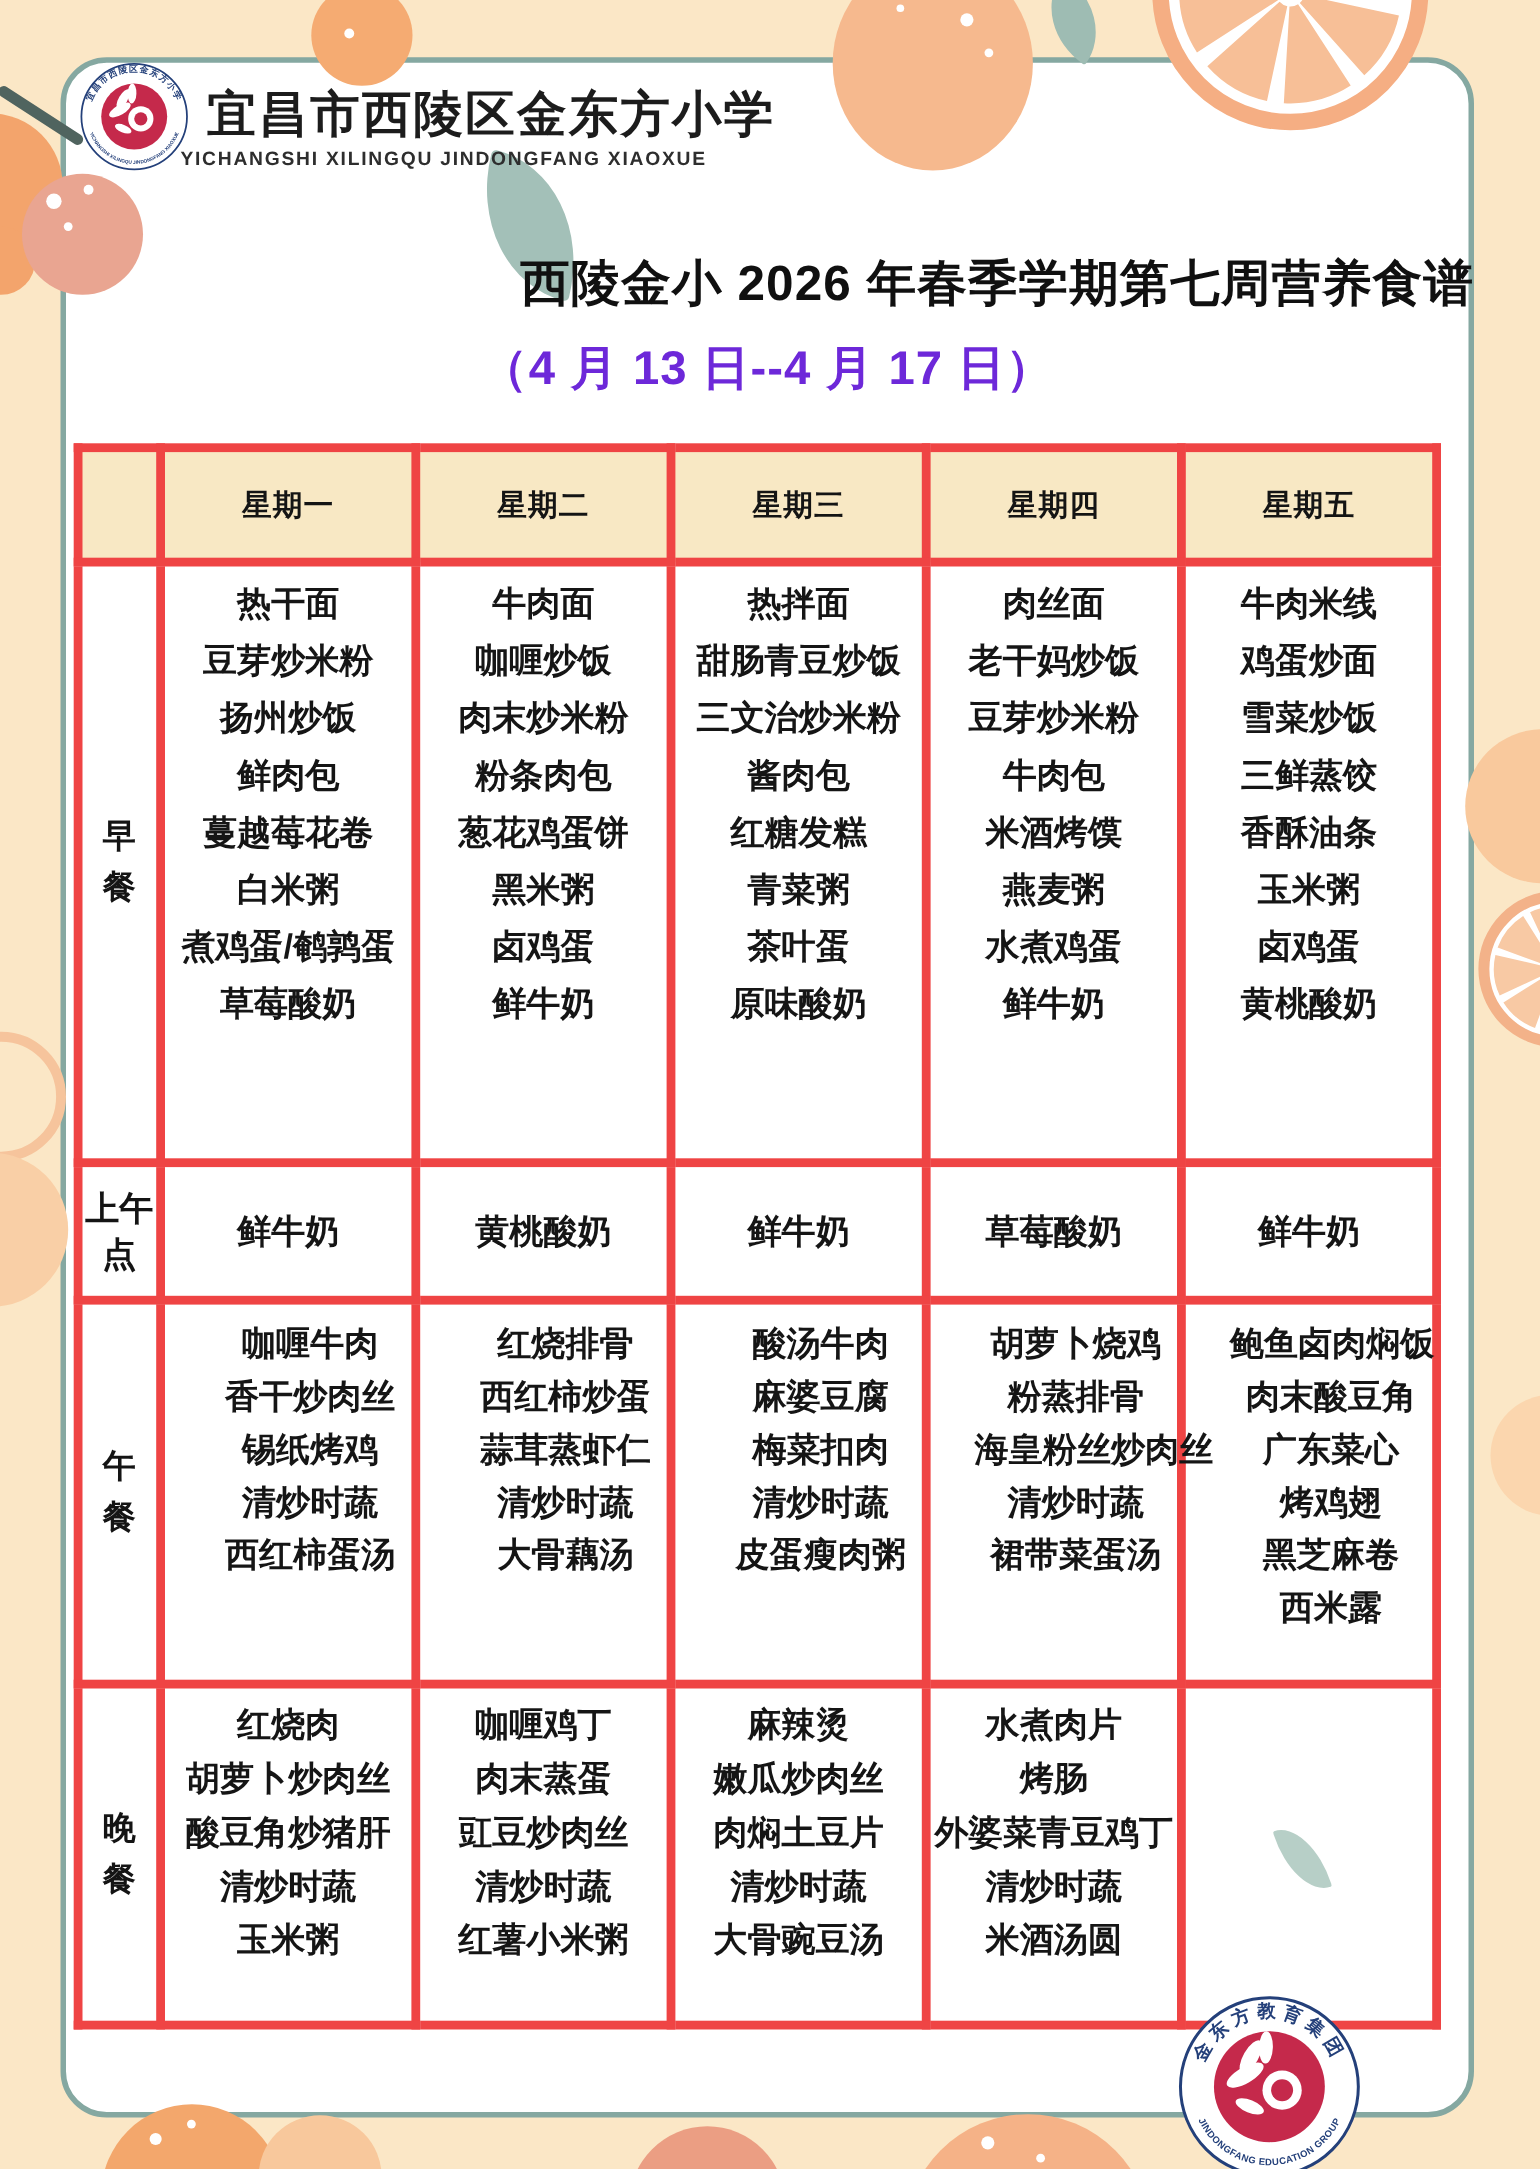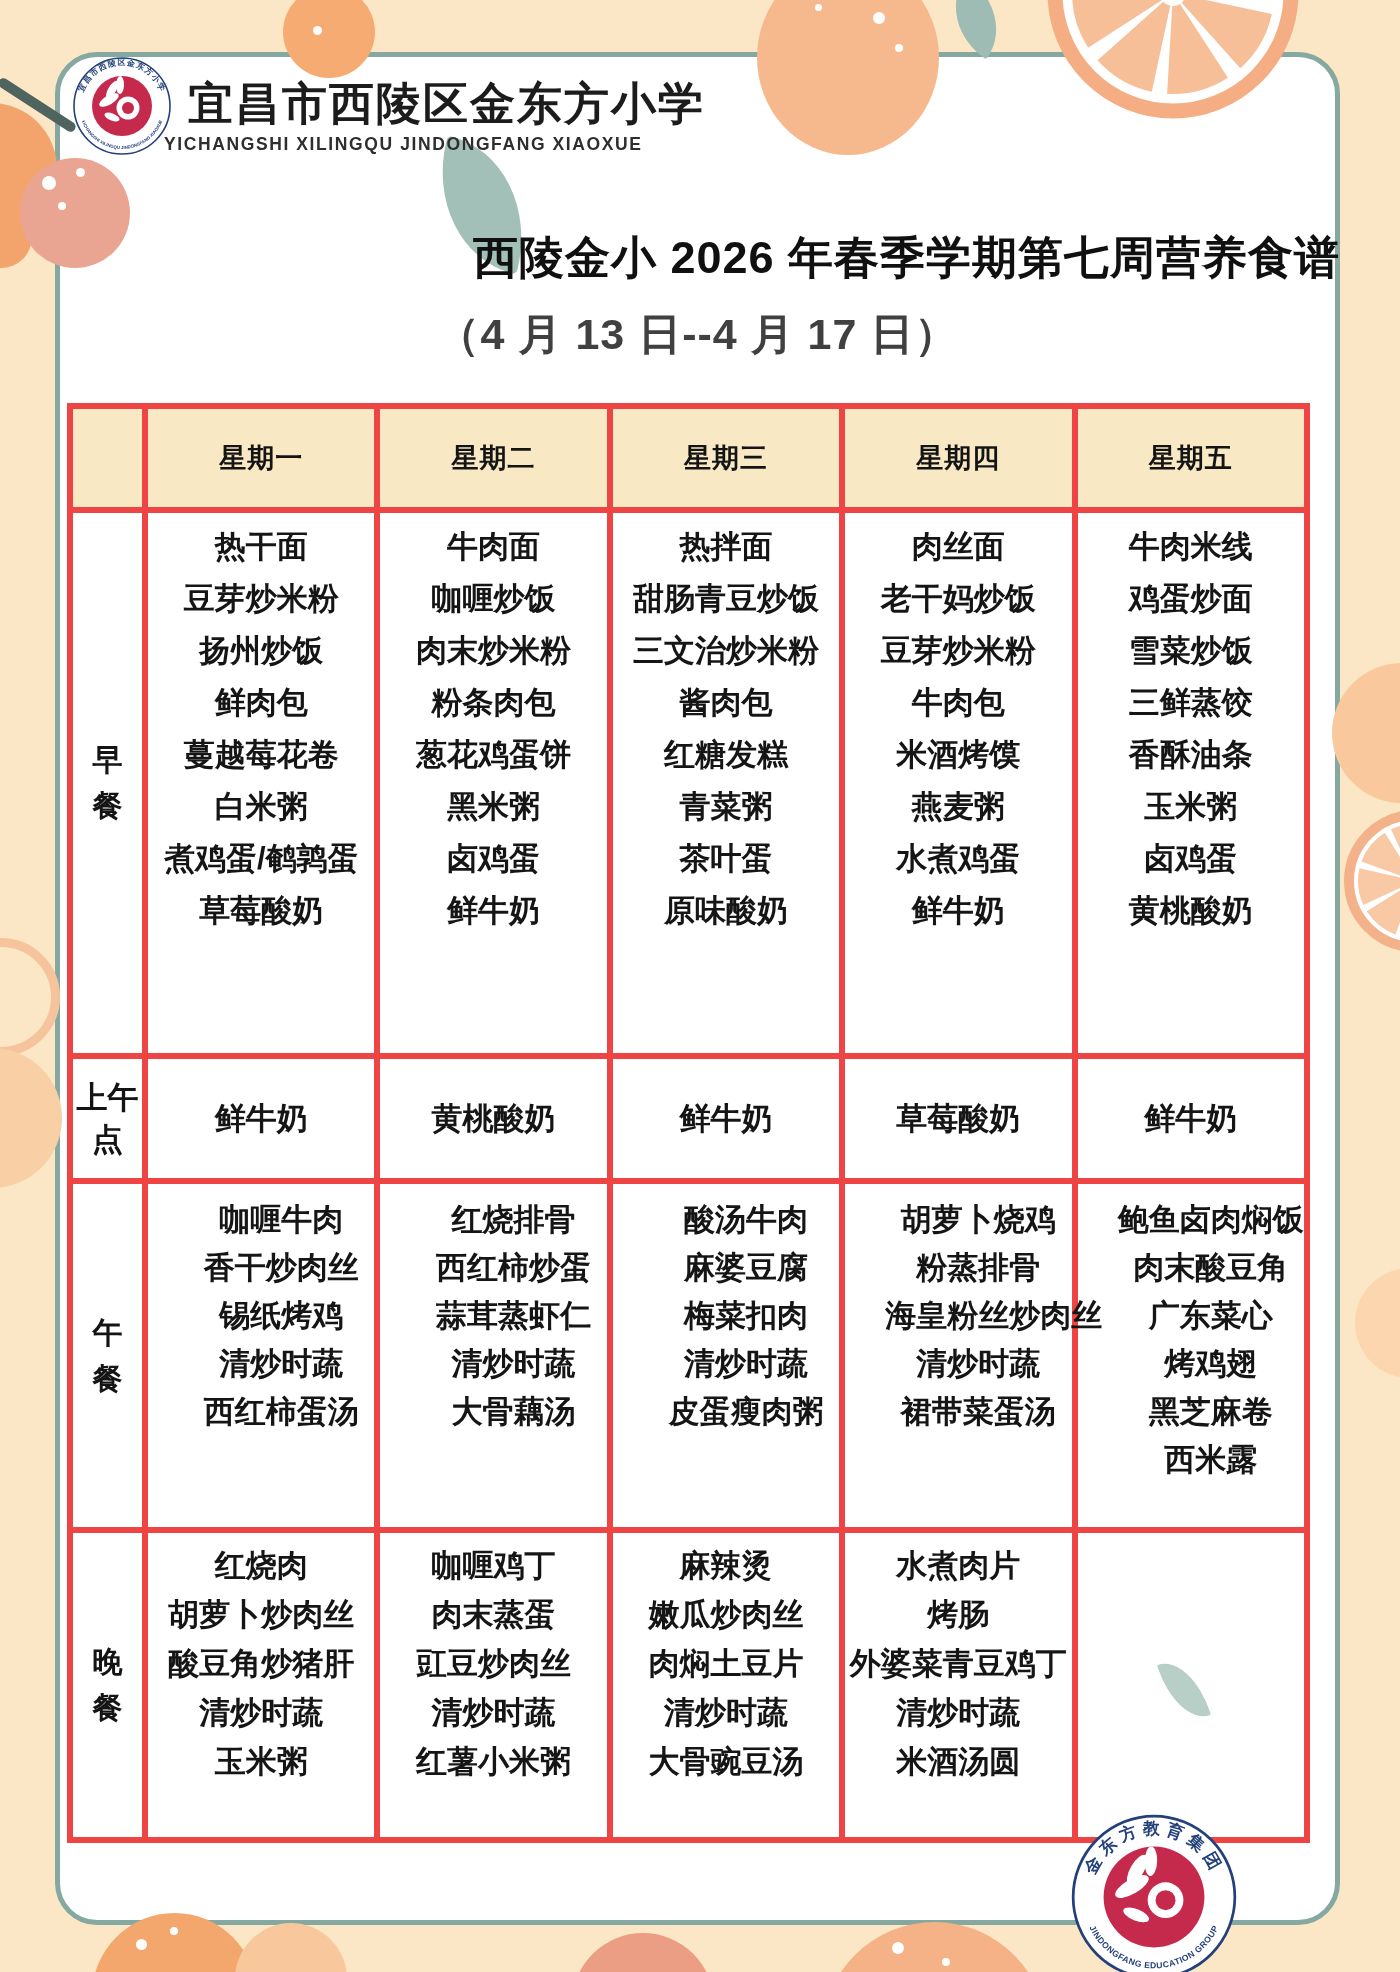--- a/index.html
+++ b/index.html
@@ -24,26 +24,26 @@
     position:absolute;left:164px;top:134px;z-index:3;color:#2e2e2e;
     font-size:17.5px;font-weight:bold;letter-spacing:1.6px;white-space:nowrap;
   }
   
   .page-title{
     position:absolute;left:55px;top:228px;width:1285px;text-align:right;z-index:3;
     font-size:45px;font-weight:bold;color:#101010;letter-spacing:1px;
   }
   .page-subtitle{
     position:absolute;left:55px;top:306px;width:1285px;text-align:center;z-index:3;
-    font-size:43px;font-weight:bold;color:#404040;letter-spacing:1px;
+    font-size:43px;font-weight:bold;color:#6d28d9;letter-spacing:1px;
   }
   
   .menu-wrap{position:absolute;left:67px;top:403px;width:1243px;z-index:2;}
   table{width:100%;border-collapse:collapse;table-layout:fixed;border:3px solid #d9a44a;}
-  th,td{border:6px solid #ef4444;padding:0;}
+  th,td{border:8px solid #ef4444;padding:0;}
   tr.hrow{height:104px;}
   tr.hrow th{background:#f8e8c4;font-size:27px;font-weight:bold;color:#141414;letter-spacing:1px;text-align:center;}
   tr.r0{height:546px;}
   tr.r1{height:125px;}
   tr.r2{height:349px;}
   tr.r3{height:84px;}
   tr.r4{height:310px;}
   td.meal{background:#fff;text-align:center;vertical-align:top;font-weight:bold;color:#151515;}
   tr.r1 td.meal,tr.r3 td.meal{vertical-align:middle;}
   .dish{font-size:31px;white-space:nowrap;line-height:50px;}

